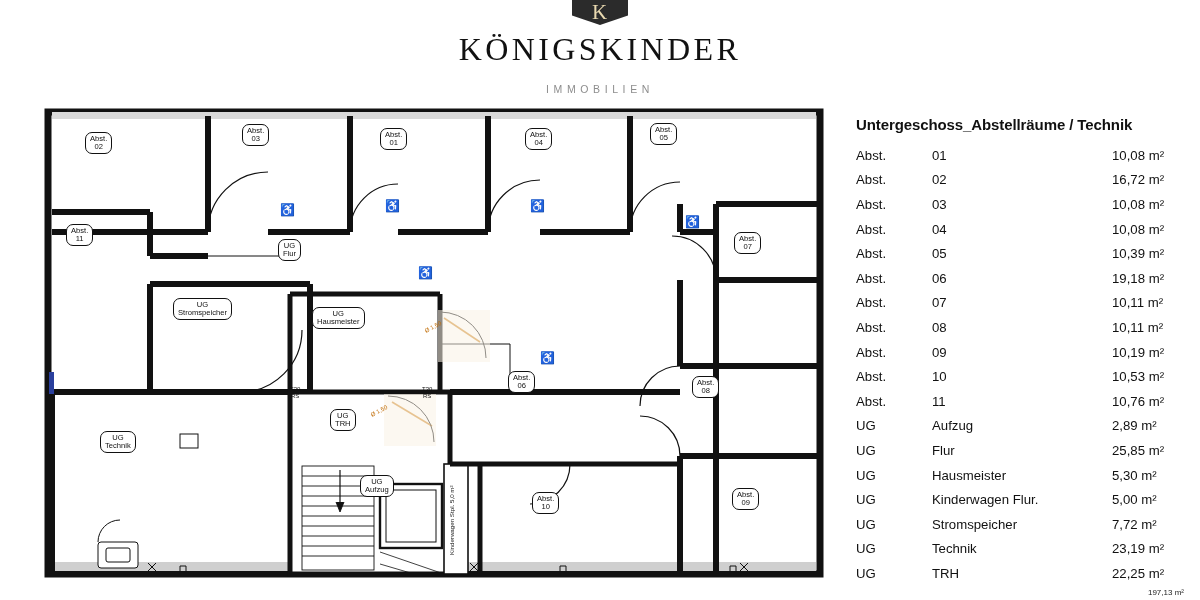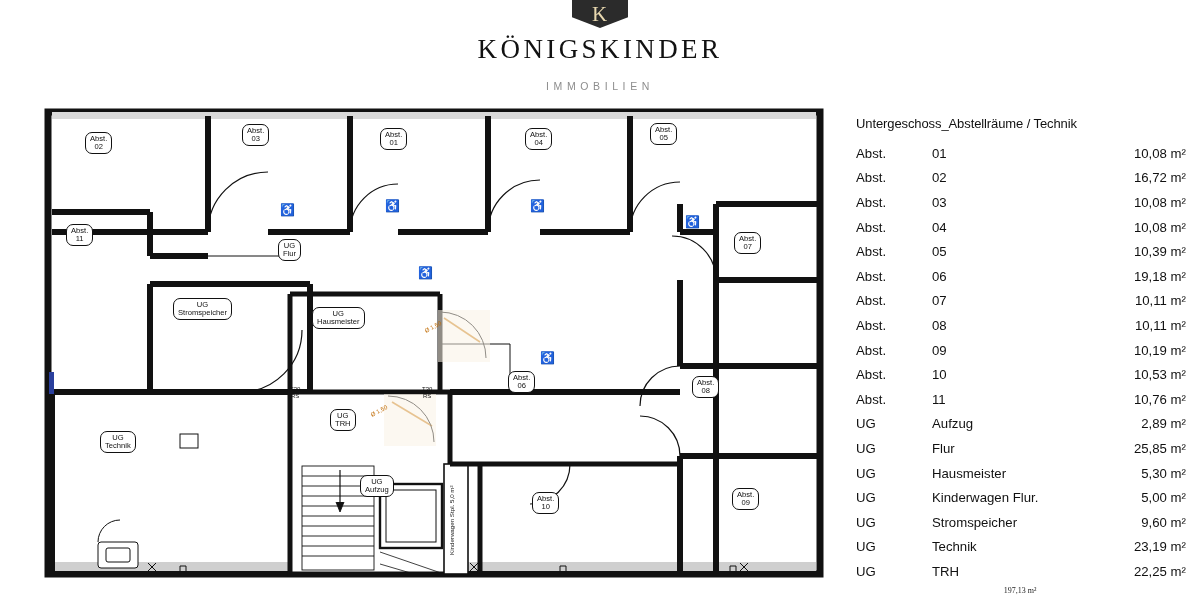--- a/index.html
+++ b/index.html
@@ -14,42 +14,42 @@
     display:flex;flex-direction:column;align-items:center;justify-content:flex-start;
   }
   #logo .mark{
     width:56px;height:34px;background:#2b2b2b;
     clip-path:polygon(0 0,100% 0,100% 62%,50% 100%,0 62%);
     display:flex;align-items:center;justify-content:center;
     color:#e9d9b0;font-family:"Liberation Serif",serif;font-size:21px;letter-spacing:1px;
   }
   #logo .wordmark{
     margin-top:6px;font-family:"Liberation Serif",serif;
-    font-size:27px;letter-spacing:3.4px;color:#111;
+    font-size:32px;letter-spacing:3.4px;color:#111;
   }
   #logo .subword{
     margin-top:15px;font-size:10.5px;letter-spacing:4.6px;color:#8d8d8d;
   }
 
   
   #table{
     position:absolute;left:856px;top:116px;width:330px;
   }
   #table .ttitle{
-    font-size:13px;font-weight:normal;color:#111;white-space:nowrap;
+    font-size:15px;font-weight:bold;color:#111;white-space:nowrap;
     letter-spacing:-0.1px;margin-bottom:10px;
   }
   #table .row{
     display:flex;font-size:13.2px;color:#111;height:24.6px;align-items:center;
   }
   #table .c1{width:76px;flex:none;}
   #table .c2{flex:1;}
-  #table .c3{width:74px;flex:none;text-align:right;}
+  #table .c3{width:74px;flex:none;}
   #table .total{
-    margin-top:2px;font-size:8px;color:#222;text-align:center;padding-right:2px;font-family:Liberation Serif, serif;
+    margin-top:2px;font-size:8px;color:#222;text-align:right;padding-right:2px;
   }
 
   
   #plan{position:absolute;left:40px;top:104px;width:790px;height:482px;}
   #plan svg{display:block;}
 
   .lbl{
     position:absolute;background:#fff;border:1px solid #111;border-radius:7px;
     font-size:7.6px;line-height:8.6px;color:#111;text-align:center;
     padding:2px 4px;white-space:nowrap;
@@ -301,21 +301,21 @@
       <div class="c3">5,30 m²</div>
     </div>
   <div class="row">
       <div class="c1">UG</div>
       <div class="c2">Kinderwagen Flur.</div>
       <div class="c3">5,00 m²</div>
     </div>
   <div class="row">
       <div class="c1">UG</div>
       <div class="c2">Stromspeicher</div>
-      <div class="c3">9,60 m²</div>
+      <div class="c3">7,72 m²</div>
     </div>
   <div class="row">
       <div class="c1">UG</div>
       <div class="c2">Technik</div>
       <div class="c3">23,19 m²</div>
     </div>
   <div class="row">
       <div class="c1">UG</div>
       <div class="c2">TRH</div>
       <div class="c3">22,25 m²</div>

